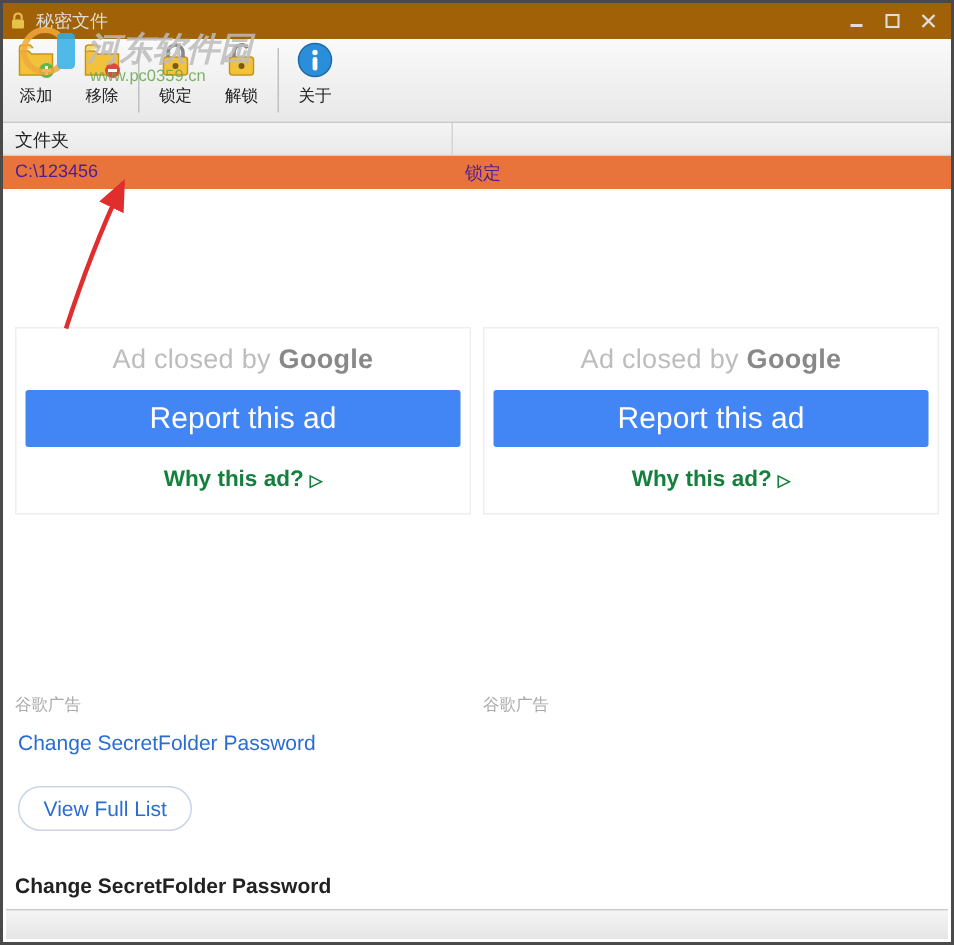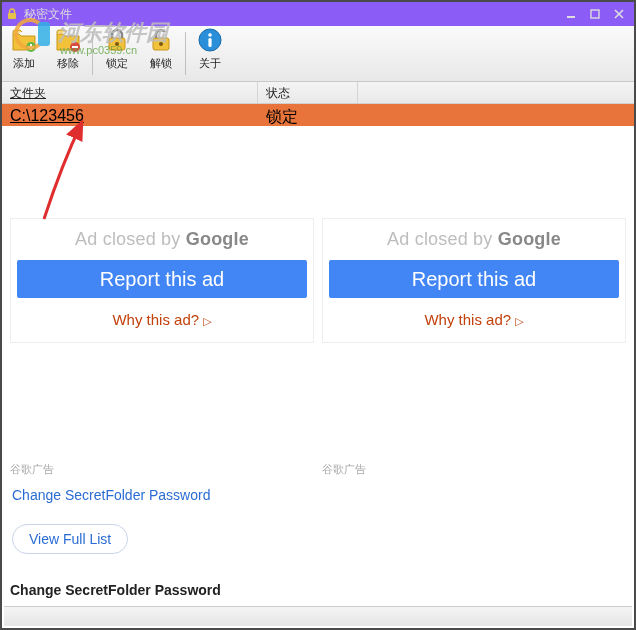--- a/index.html
+++ b/index.html
@@ -1,44 +1,44 @@
 <!DOCTYPE html>
 <html><head>
 <meta charset="utf-8">
 <style>
 * { margin: 0; padding: 0; box-sizing: border-box; font-family: "Microsoft YaHei", Arial, sans-serif; }
 body { background: #fff; width: 636px; height: 630px; border: 2px solid #4a4a4a; position: relative; overflow: hidden; }
-.titlebar { height: 24px; background: #8b5cf6; color: #ddd; display: flex; align-items: center; padding: 0 4px; font-size: 12px; }
+.titlebar { height: 24px; background: #a16207; color: #ddd; display: flex; align-items: center; padding: 0 4px; font-size: 12px; }
 .titlebar .lock-ico { width: 12px; height: 12px; margin-right: 6px; display: inline-block; }
 .titlebar .title { flex: 1; }
 .titlebar .wbtn { width: 22px; height: 18px; display: flex; align-items: center; justify-content: center; cursor: pointer; margin-left: 2px; }
 .titlebar .wbtn svg { display: block; }
 
 .toolbar { height: 56px; background: linear-gradient(#fafafa, #e8e8e8); border-bottom: 1px solid #c8c8c8; display: flex; align-items: stretch; position: relative; }
 .toolbar .tbtn { width: 44px; display: flex; flex-direction: column; align-items: center; justify-content: flex-start; padding-bottom: 4px; cursor: pointer; font-size: 11px; color: #222; }
 .toolbar .tbtn .ico { width: 28px; height: 28px; margin-bottom: 2px; display: flex; align-items: center; justify-content: center; }
 .toolbar .sep { width: 1px; background: #c0c0c0; margin: 6px 2px; }
 .watermark { position: absolute; left: 10px; top: 10px; pointer-events: none; opacity: 0.95; z-index: 50; }
 
 .listhead { height: 22px; background: linear-gradient(#f4f4f4,#e9e9e9); border-bottom: 1px solid #d0d0d0; display: flex; font-size: 12px; color: #222; }
 .listhead .col { padding: 3px 8px; border-right: 1px solid #d4d4d4; }
-.col-folder { width: 256px; text-decoration: underline; }
+.col-folder { width: 300px; }
 .col-status { width: 100px; }
 
-.row { height: 22px; display: flex; font-size: 16px; background: #e8743b; color: #000000; }
+.row { height: 22px; display: flex; font-size: 12px; background: #e8743b; color: #4c1d95; }
 .row .cell { padding: 3px 8px; }
 
 .arrow-overlay { position: absolute; left: 30px; top: 92px; pointer-events: none; z-index: 60; }
 
 .ads-wrap { position: absolute; left: 8px; right: 8px; top: 216px; display: flex; gap: 8px; }
 .adbox { flex: 1; border: 1px solid #eee; padding: 10px 6px 8px; text-align: center; }
 .adbox .closed { font-size: 18px; color: #bdbdbd; margin-bottom: 10px; letter-spacing: .2px; }
 .adbox .gword { color: #888; font-family: 'Product Sans', Arial, sans-serif; font-weight: bold; }
 .adbox .report { background: #4285f4; color: #fff; border: none; height: 38px; width: 100%; font-size: 20px; cursor: pointer; border-radius: 2px; margin-bottom: 6px; }
-.adbox .why { background: #fff; color: #c2410c; border: none; height: 30px; width: 100%; font-size: 15px; cursor: pointer; }
+.adbox .why { background: #fff; color: #15803d; border: none; height: 30px; width: 100%; font-size: 15px; cursor: pointer; font-weight: bold; }
 .adbox .why .tri { font-size: 11px; margin-left: 4px; }
 
 .gads { position: absolute; font-size: 11px; color: #aaa; top: 460px; }
 .gads.left { left: 8px; }
 .gads.right { left: 320px; }
 
 .link-row { position: absolute; left: 10px; top: 485px; font-size: 14px; }
 .link-row a { color: #2a6cd4; text-decoration: none; }
 
 .pill-row { position: absolute; left: 10px; top: 522px; display: flex; gap: 10px; align-items: center; }
@@ -140,21 +140,20 @@
       <circle cx="18" cy="22" r="14" fill="none" stroke="#f2a93c" stroke-width="4"></circle>
       <rect x="26" y="10" width="12" height="24" rx="3" fill="#34b0e6"></rect>
       <text x="46" y="28" font-size="22" font-weight="bold" fill="#bdbdbd" font-style="italic" font-family="SimHei,Arial">河东软件园</text>
       <text x="48" y="42" font-size="11" fill="#6aa84f">www.pc0359.cn</text>
     </g>
   </svg>
 </div>
 
 <div class="listhead">
   <div class="col col-folder">文件夹</div>
-  <div class="col col-status">状态</div>
 </div>
 
 <div class="row">
   <div class="cell col-folder">C:\123456</div>
   <div class="cell col-status">锁定</div>
 </div>
 
 <div class="arrow-overlay">
   <svg width="80" height="130">
     <defs>

